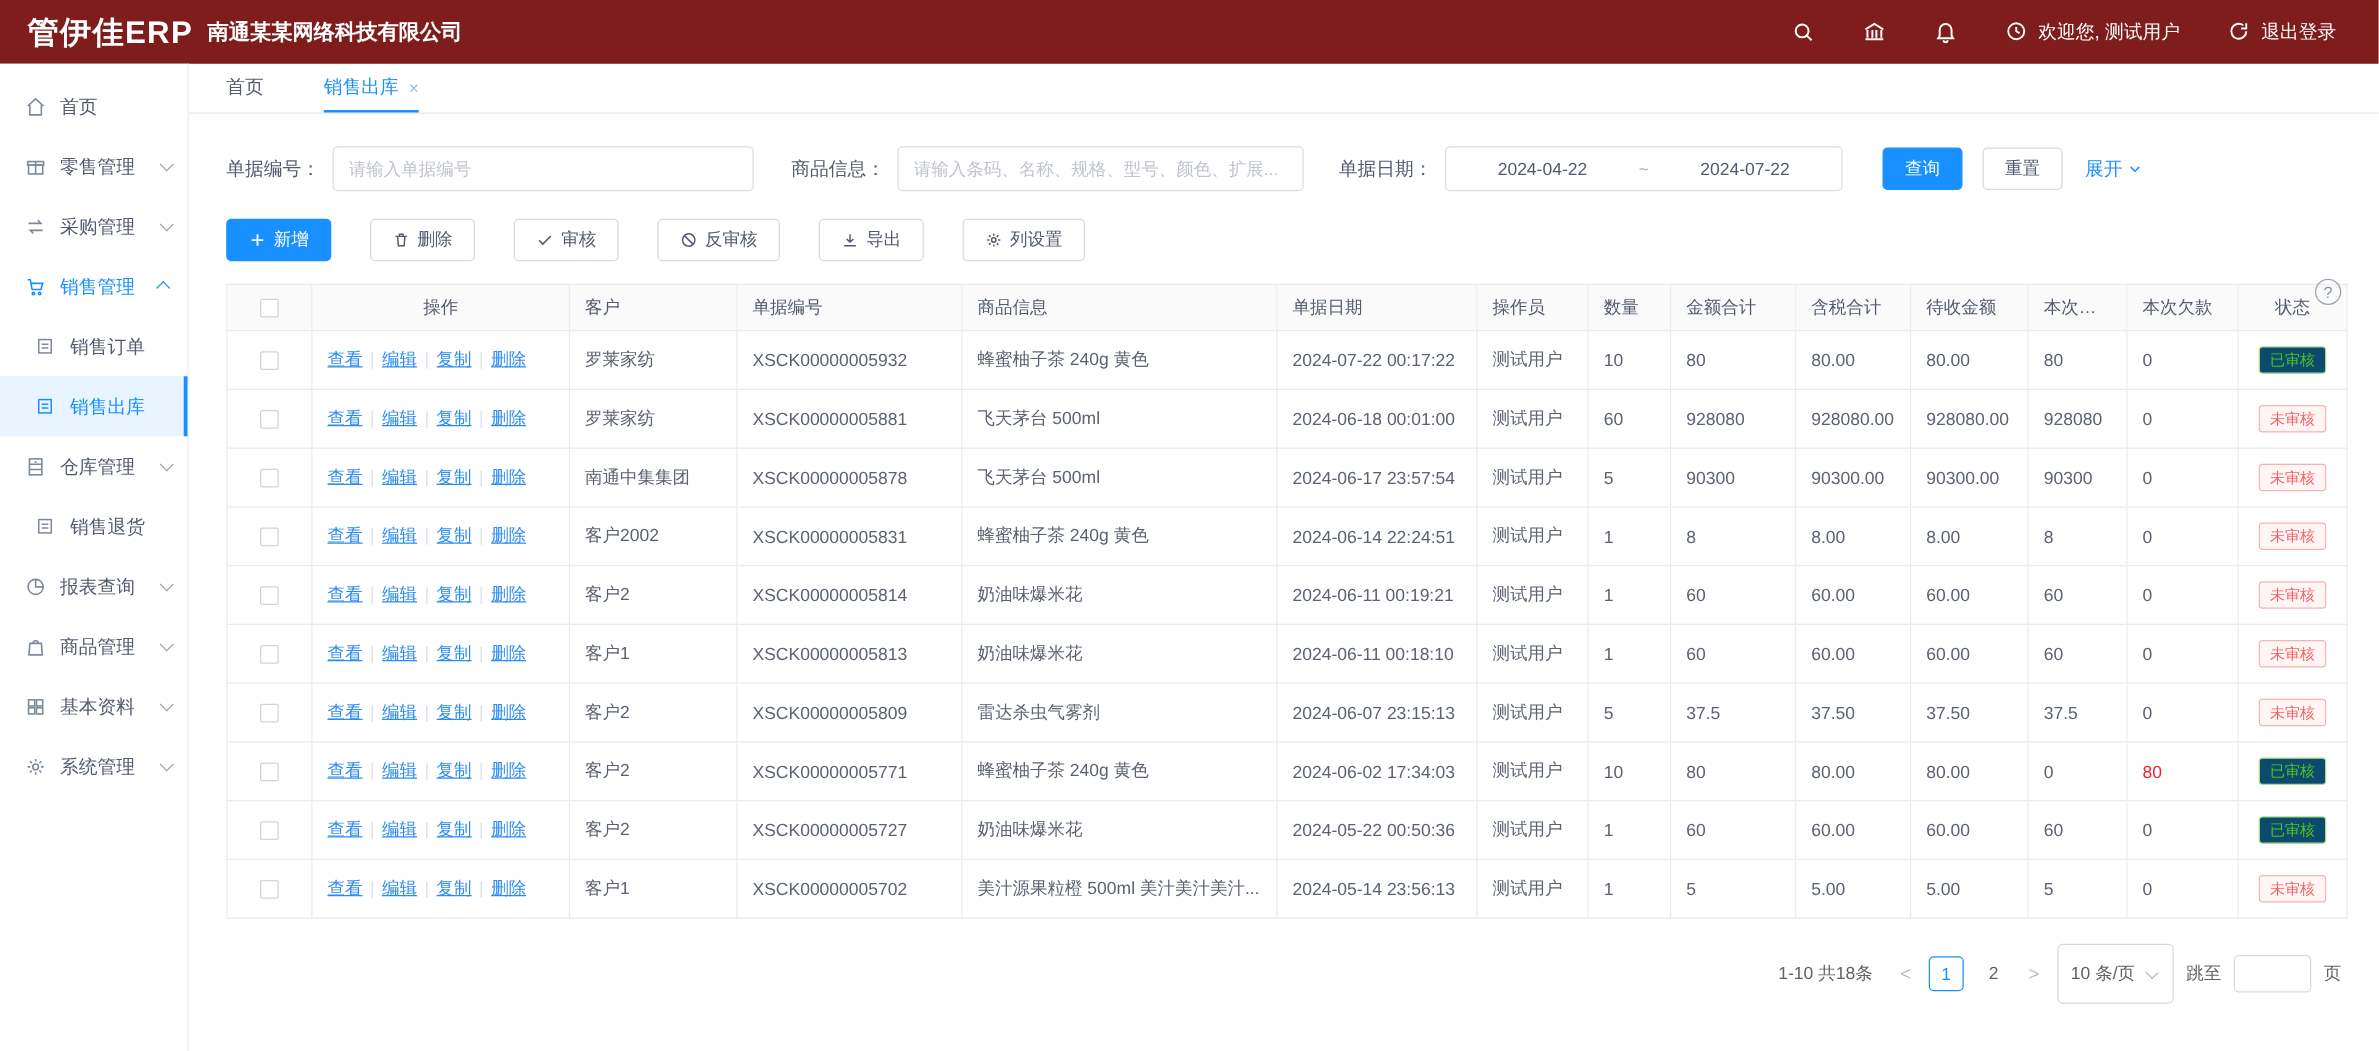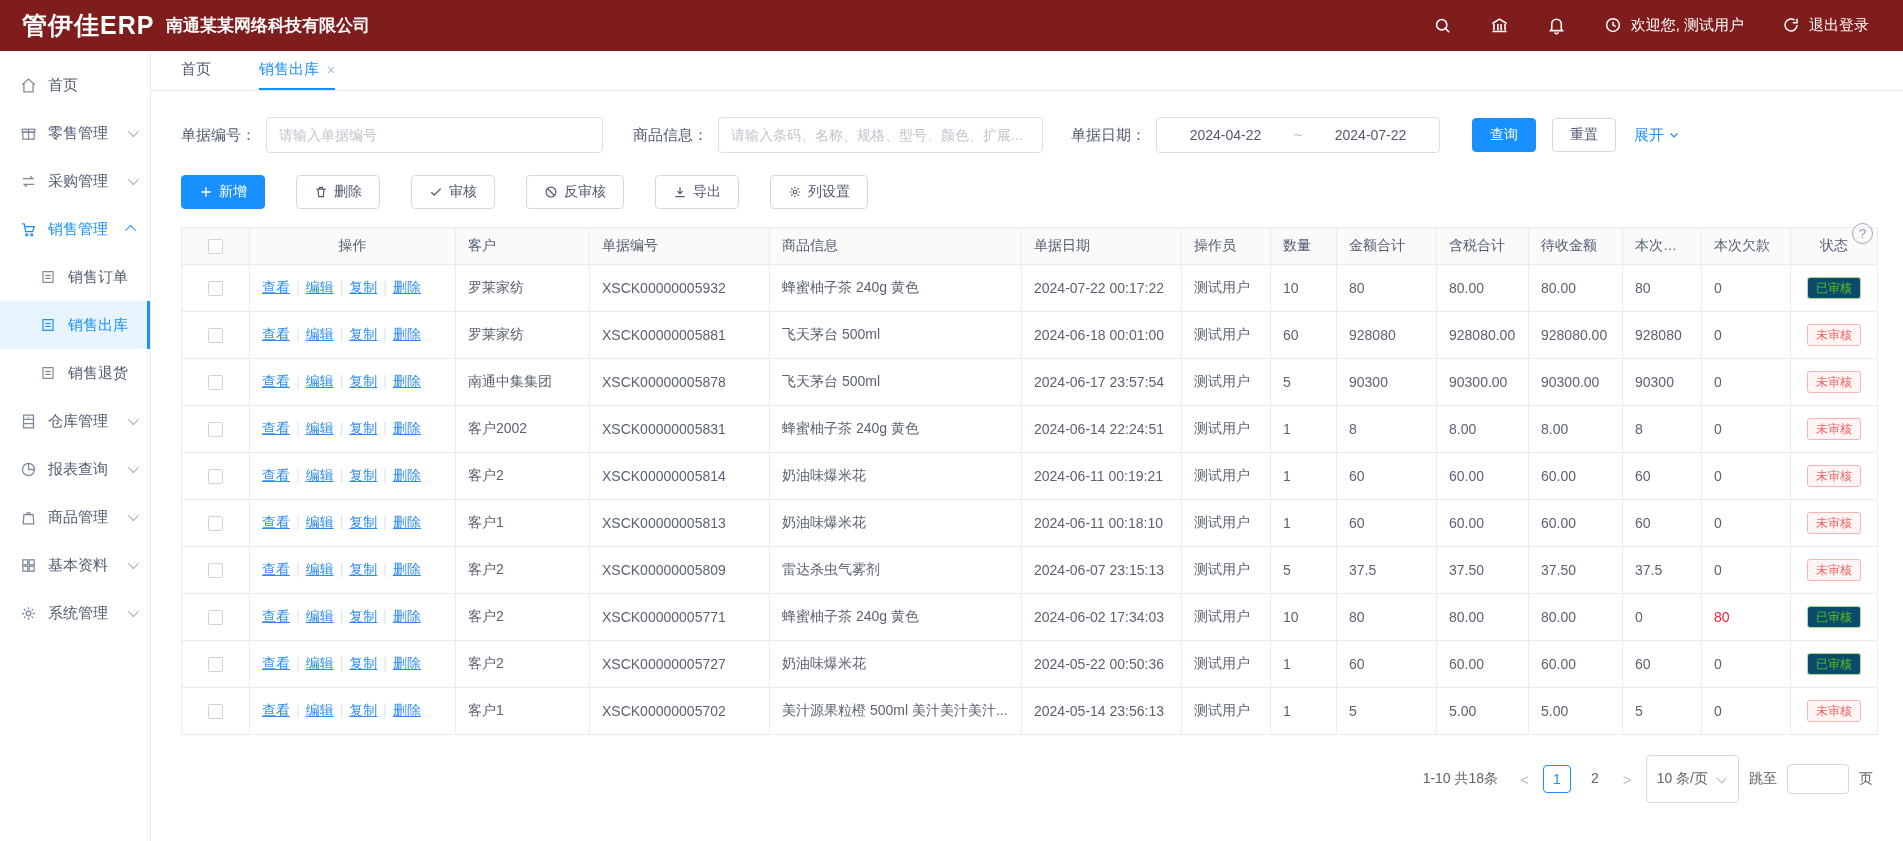--- a/index.html
+++ b/index.html
@@ -17,42 +17,42 @@
   svg.icn { display:block; }
 
   
   .main-wrap { flex:1; display:flex; min-height:0; }
 
   
   .sidebar { width:151px; flex:0 0 151px; background:#fff; border-right:1px solid #ececec; padding-top:10px; }
   .side-item { height:48px; display:flex; align-items:center; padding:0 10px 0 20px; gap:11px; color:#515a6e; font-size:15px; cursor:pointer; position:relative; }
   .side-item .s-icn { width:17px; height:17px; color:#7d8a99; flex:0 0 17px; }
   .side-item.active-parent, .side-item.active-parent .s-icn { color:#1890ff; }
-  .side-sub { padding-left:40px;align-items:center; }
+  .side-sub { padding-left:28px;align-items:center; }
   .side-sub.active { background:#e8f4ff; color:#1890ff; border-right:3px solid #1890ff; }
   .side-sub.active .s-icn { color:#1890ff; }
   .chev { width:8px; height:8px; border-right:1.6px solid #9aa5b1; border-bottom:1.6px solid #9aa5b1; margin-left:auto; margin-right:4px; flex:0 0 8px; }
   .chev.down { transform:rotate(45deg) translateY(-2px); }
   .chev.up { transform:rotate(-135deg) translateY(-2px); border-color:#1890ff; }
 
   
   .content { flex:1; display:flex; flex-direction:column; min-width:0; position:relative; }
   .tabbar { height:40px; border-bottom:1px solid #e8e8e8; display:flex; align-items:stretch; padding-left:30px; gap:48px; flex:0 0 40px; }
   .tab { display:flex; align-items:center; font-size:15px; color:#515a6e; cursor:pointer; border-bottom:2px solid transparent; }
   .tab.active { color:#1890ff; border-bottom-color:#1890ff; }
   .tab .close-x { margin-left:8px; color:#9dbbda; font-size:14px; }
 
   
   .filter-row { padding:26px 30px 0 30px; display:flex; align-items:center; font-size:15px; color:#515a6e; white-space:nowrap; }
   .f-label { margin-right:10px; }
   .f-input { height:36px; border:1px solid #dcdee2; border-radius:4px; padding:0 12px; font-size:14px; color:#515a6e; outline:none; font-family:inherit; }
   .f-input::placeholder { color:#c0c4cc; }
   #doc-no-input { width:337px; margin-right:30px; }
   #product-input { width:325px; margin-right:28px; }
-  .date-box { width:284px; height:36px; border:1px solid #dcdee2; border-radius:4px; display:flex; align-items:center; justify-content:space-evenly; font-size:14px; color:#515a6e; margin-right:32px; cursor:pointer; }
+  .date-box { width:318px; height:36px; border:1px solid #dcdee2; border-radius:4px; display:flex; align-items:center; justify-content:space-evenly; font-size:14px; color:#515a6e; margin-right:32px; cursor:pointer; }
   .btn { height:34px; padding:0 17px; border-radius:4px; border:1px solid #d9d9d9; background:#fff; color:#515a6e; font-size:14px; display:inline-flex; align-items:center; gap:6px; cursor:pointer; font-family:inherit; }
   .btn-primary { background:#1890ff; border-color:#1890ff; color:#fff; }
   .expand-link { color:#1890ff; font-size:15px; margin-left:18px; display:flex; align-items:center; gap:4px; cursor:pointer; }
   .filter-row .btn + .btn { margin-left:16px; }
 
   
   .toolbar-row { padding:22px 30px 18px 30px; display:flex; align-items:center; gap:31px; }
   .t-icn { width:14px; height:14px; }
   .help-circle { position:absolute; right:30px; top:172px; width:21px; height:21px; border:1.5px solid #99a4af; border-radius:50%; color:#8a97a3; font-size:13px; display:flex; align-items:center; justify-content:center; cursor:pointer; }
 
@@ -184,38 +184,38 @@
       </div>
       <div class="side-item side-sub active">
         <span class="s-icn">
           <svg class="icn" width="16" height="16" viewBox="0 0 24 24" fill="none" stroke="currentColor" stroke-width="1.8">
               <rect x="4.5" y="4" width="15" height="16"></rect>
               <path d="M8 9.5h8M8 14h8"></path>
             </svg>
         </span>
         <span>销售出库</span>
       </div>
+      <div class="side-item">
+        <span class="s-icn">
+          <svg class="icn" width="17" height="17" viewBox="0 0 24 24" fill="none" stroke="currentColor" stroke-width="1.8">
+              <rect x="5" y="3" width="14" height="18"></rect>
+              <path d="M5 9h14M5 15h14M12 5.5v2"></path>
+            </svg>
+        </span>
+        <span>仓库管理</span>
+        <span class="chev down"></span>
+      </div>
       <div class="side-item side-sub">
         <span class="s-icn">
           <svg class="icn" width="16" height="16" viewBox="0 0 24 24" fill="none" stroke="currentColor" stroke-width="1.8">
               <rect x="4.5" y="4" width="15" height="16"></rect>
               <path d="M8 9.5h8M8 14h8"></path>
             </svg>
         </span>
         <span>销售退货</span>
-      </div>
-      <div class="side-item">
-        <span class="s-icn">
-          <svg class="icn" width="17" height="17" viewBox="0 0 24 24" fill="none" stroke="currentColor" stroke-width="1.8">
-              <rect x="5" y="3" width="14" height="18"></rect>
-              <path d="M5 9h14M5 15h14M12 5.5v2"></path>
-            </svg>
-        </span>
-        <span>仓库管理</span>
-        <span class="chev down"></span>
       </div>
       <div class="side-item">
         <span class="s-icn">
           <svg class="icn" width="17" height="17" viewBox="0 0 24 24" fill="none" stroke="currentColor" stroke-width="1.8">
               <circle cx="12" cy="12" r="8.5"></circle>
               <path d="M12 3.5V12h8.5"></path>
             </svg>
         </span>
         <span>报表查询</span>
         <span class="chev down"></span>

